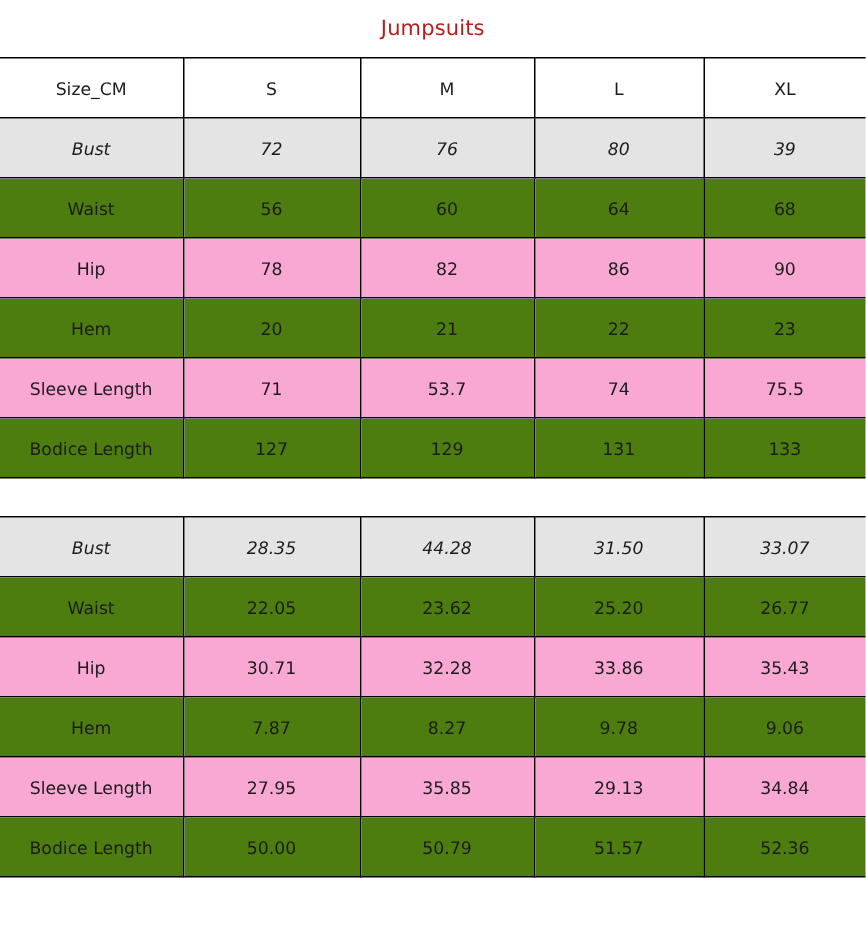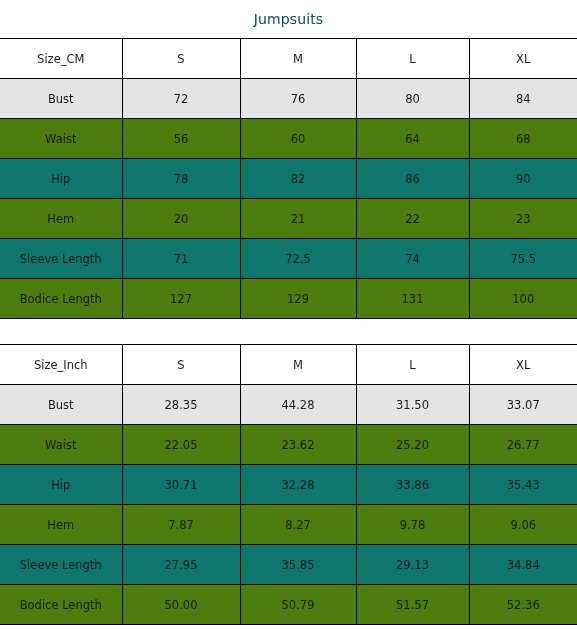--- a/index.html
+++ b/index.html
@@ -26,21 +26,21 @@
   .chart-title {
     position: absolute;
     top: 0;
     left: 0;
     width: 577px;
     height: 38px;
     line-height: 38px;
     text-align: center;
     font-size: 14px;
     font-weight: 400;
-    color: #0c4a6e;
+    color: #b91c1c;
     letter-spacing: 0.1px;
   }
 
   
   .size-table {
     position: absolute;
     left: 0;
     width: 577px;
     border-collapse: collapse;
     table-layout: fixed;
@@ -70,22 +70,22 @@
 
   
   col.c-label { width: 122px; }
   col.c-s     { width: 118px; }
   col.c-m     { width: 116px; }
   col.c-l     { width: 113px; }
   col.c-xl    { width: 108px; }
 
   
   tr.row-plain  td { background: #4d7c0f; }
-  tr.row-gray   td { background: #e4e4e4; }
-  tr.row-bluish td { background: #0f766e; }
+  tr.row-gray   td { background: #e4e4e4; font-style: italic; }
+  tr.row-bluish td { background: #f9a8d4; }
 
   tr.row-header td { background: #ffffff; }
 </style>
 </head>
 <body>
 
 <div class="page">
 
   <div class="chart-title">Jumpsuits</div>
 
@@ -103,21 +103,21 @@
           <td class="c-s">S</td>
           <td class="c-m">M</td>
           <td class="c-l">L</td>
           <td class="c-xl">XL</td>
         </tr>
         <tr class="row-gray">
           <td class="c-label">Bust</td>
           <td class="c-s">72</td>
           <td class="c-m">76</td>
           <td class="c-l">80</td>
-          <td class="c-xl">84</td>
+          <td class="c-xl">39</td>
         </tr>
         <tr class="row-plain">
           <td class="c-label">Waist</td>
           <td class="c-s">56</td>
           <td class="c-m">60</td>
           <td class="c-l">64</td>
           <td class="c-xl">68</td>
         </tr>
         <tr class="row-bluish">
           <td class="c-label">Hip</td>
@@ -129,50 +129,43 @@
         <tr class="row-plain">
           <td class="c-label">Hem</td>
           <td class="c-s">20</td>
           <td class="c-m">21</td>
           <td class="c-l">22</td>
           <td class="c-xl">23</td>
         </tr>
         <tr class="row-bluish">
           <td class="c-label">Sleeve Length</td>
           <td class="c-s">71</td>
-          <td class="c-m">72.5</td>
+          <td class="c-m">53.7</td>
           <td class="c-l">74</td>
           <td class="c-xl">75.5</td>
         </tr>
         <tr class="row-plain">
           <td class="c-label">Bodice Length</td>
           <td class="c-s">127</td>
           <td class="c-m">129</td>
           <td class="c-l">131</td>
-          <td class="c-xl">100</td>
+          <td class="c-xl">133</td>
         </tr>
       </tbody>
   </table>
 
   <table class="size-table inch" id="table-size-inch">
     <colgroup>
       <col class="c-label">
         <col class="c-s">
         <col class="c-m">
         <col class="c-l">
         <col class="c-xl">
     </colgroup>
     <tbody>
-        <tr class="row-header">
-          <td class="c-label">Size_Inch</td>
-          <td class="c-s">S</td>
-          <td class="c-m">M</td>
-          <td class="c-l">L</td>
-          <td class="c-xl">XL</td>
-        </tr>
         <tr class="row-gray">
           <td class="c-label">Bust</td>
           <td class="c-s">28.35</td>
           <td class="c-m">44.28</td>
           <td class="c-l">31.50</td>
           <td class="c-xl">33.07</td>
         </tr>
         <tr class="row-plain">
           <td class="c-label">Waist</td>
           <td class="c-s">22.05</td>

